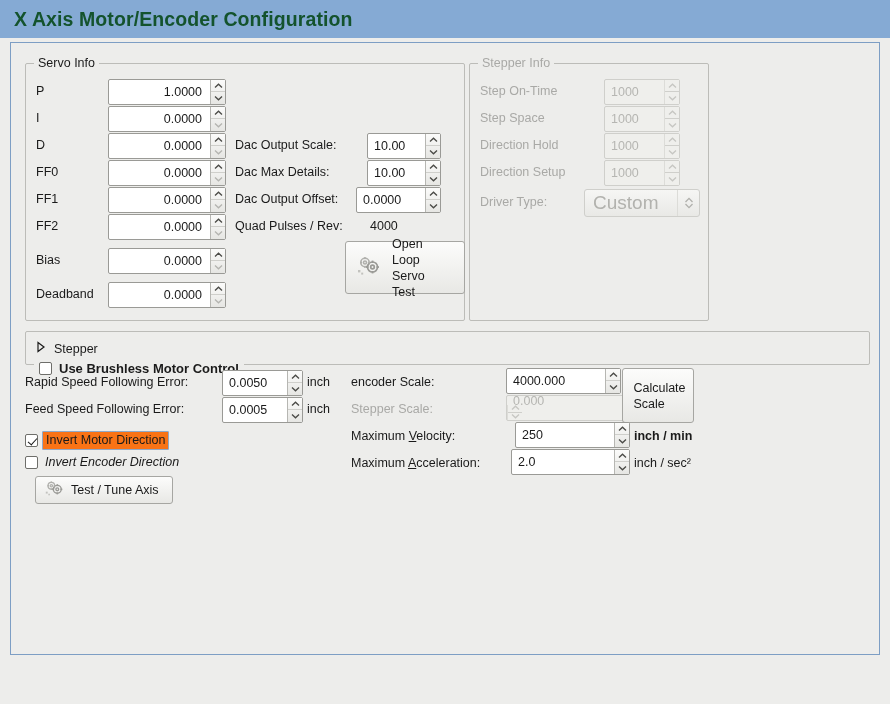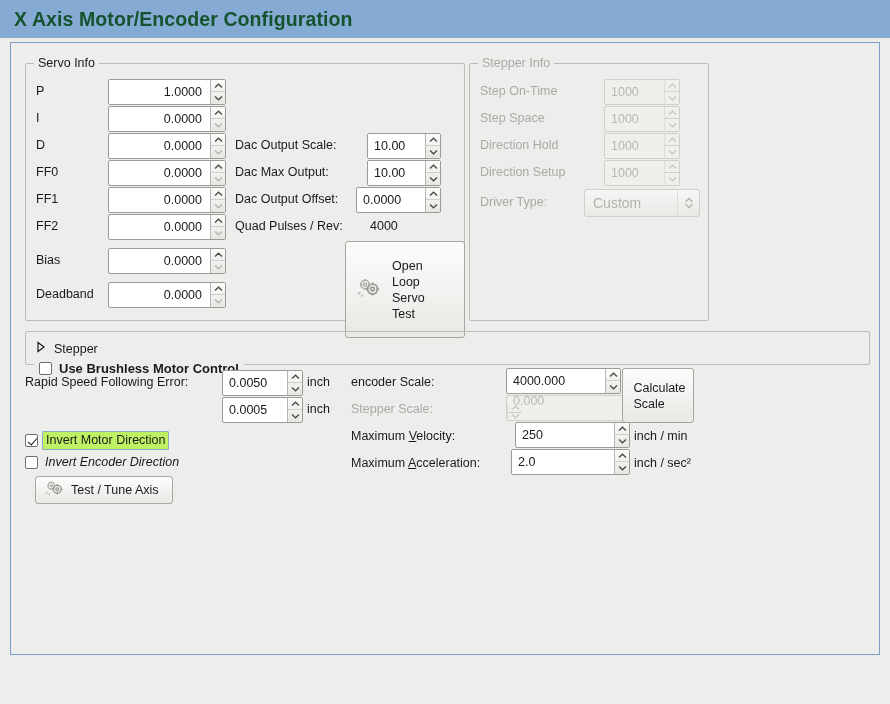--- a/index.html
+++ b/index.html
@@ -111,21 +111,21 @@
     position: absolute;
     display: flex; align-items: center;
     height: 28px;
     border: 1px solid #cfcfcb;
     border-radius: 3px;
     background: linear-gradient(#f6f6f4, #e9e9e6);
   }
   .combo .ctext {
     flex: 1 1 auto;
     padding-left: 8px;
-    font-size: 14px;
+    font-size: 19px;
     color: #b2b2ae;
   }
   .combo .carr {
     flex: 0 0 22px;
     height: 100%;
     border-left: 1px solid #dcdcd8;
     display: flex; flex-direction: column;
     align-items: center; justify-content: center;
   }
 
@@ -166,21 +166,21 @@
     content: "";
     position: absolute;
     left: 3.5px; top: 0.5px;
     width: 4px; height: 8px;
     border: solid #1a1a1a;
     border-width: 0 1.6px 1.6px 0;
     transform: rotate(42deg);
   }
   .cb .cbl { font-size: 12.5px; line-height: 15px; }
   .cb .cbl.sel {
-    background: #bef264;
+    background: #f97316;
     border: 1px solid #8fa9c9;
     padding: 1px 3px;
     margin: -1px -3px;
     border-radius: 1px;
   }
   .cb .cbl.boldlbl { font-weight: bold; font-size: 13px; }
 
   
   .expander {
     position: absolute;
@@ -334,21 +334,21 @@
           </span>
         <span class="ar">
             <svg width="9" height="6" viewBox="0 0 9 6">
               <path d="M1 1.5L4.5 4.8 8 1.5" fill="none" stroke="#b4b4b0" stroke-width="1.3"></path>
             </svg>
           </span>
       </span>
     </div>
 
     <span class="lbl" style="left:209px; top:73px;">Dac Output Scale:</span>
-    <span class="lbl" style="left:209px; top:100px;">Dac Max Output:</span>
+    <span class="lbl" style="left:209px; top:100px;">Dac Max Details:</span>
     <span class="lbl" style="left:209px; top:127px;">Dac Output Offset:</span>
     <span class="lbl" style="left:209px; top:154px;">Quad Pulses / Rev:</span>
     <span class="lbl" style="left:344px; top:154px;">4000</span>
 
     <div class="spin left" style="left:341px; top:69px; width:74px;">
       <span class="val">10.00</span>
       <span class="btns">
         <span class="ar">
             <svg width="9" height="6" viewBox="0 0 9 6">
               <path d="M1 4.5L4.5 1.2 8 4.5" fill="none" stroke="#4a4a46" stroke-width="1.3"></path>
@@ -385,21 +385,21 @@
             </svg>
           </span>
         <span class="ar">
             <svg width="9" height="6" viewBox="0 0 9 6">
               <path d="M1 1.5L4.5 4.8 8 1.5" fill="none" stroke="#4a4a46" stroke-width="1.3"></path>
             </svg>
           </span>
       </span>
     </div>
 
-    <div class="btn" style="left:319px; top:177px; width:120px; height:97px; justify-content:flex-start; padding-left:10px;">
+    <div class="btn" style="left:319px; top:177px; width:120px; height:53px; justify-content:flex-start; padding-left:10px;">
       <span class="gears" style="margin-right:10px;">
         <svg width="26" height="24" viewBox="0 0 26 24">
           <g fill="none" stroke="#b0b0ac" stroke-width="1.6">
             <circle cx="9" cy="8.5" r="4.2"></circle>
             <circle cx="9" cy="8.5" r="1.5"></circle>
           </g>
           <g fill="none" stroke="#9a9a96" stroke-width="1.7">
             <circle cx="16.5" cy="13" r="5"></circle>
             <circle cx="16.5" cy="13" r="1.8"></circle>
           </g>
@@ -537,20 +537,21 @@
         </span>
       <span class="ar">
           <svg width="9" height="6" viewBox="0 0 9 6">
             <path d="M1 1.5L4.5 4.8 8 1.5" fill="none" stroke="#4a4a46" stroke-width="1.3"></path>
           </svg>
         </span>
     </span>
   </div>
   <span class="lbl" style="left:296px; top:331px;">inch</span>
 
+  <span class="lbl" style="left:14px; top:358px;">Feed Speed Following Error:</span>
   <div class="spin left" style="left:211px; top:354px; width:81px;">
     <span class="val">0.0005</span>
     <span class="btns">
       <span class="ar">
           <svg width="9" height="6" viewBox="0 0 9 6">
             <path d="M1 4.5L4.5 1.2 8 4.5" fill="none" stroke="#4a4a46" stroke-width="1.3"></path>
           </svg>
         </span>
       <span class="ar">
           <svg width="9" height="6" viewBox="0 0 9 6">
@@ -652,21 +653,21 @@
             <path d="M1 4.5L4.5 1.2 8 4.5" fill="none" stroke="#4a4a46" stroke-width="1.3"></path>
           </svg>
         </span>
       <span class="ar">
           <svg width="9" height="6" viewBox="0 0 9 6">
             <path d="M1 1.5L4.5 4.8 8 1.5" fill="none" stroke="#4a4a46" stroke-width="1.3"></path>
           </svg>
         </span>
     </span>
   </div>
-  <span class="lbl" style="left:623px; top:385px;">inch / min</span>
+  <span class="lbl" style="left:623px; top:385px;font-weight:bold;">inch / min</span>
 
   <span class="lbl" style="left:340px; top:412px;"><span>Maximum </span><span class="mn">A</span><span>cceleration:</span></span>
   <div class="spin left" style="left:500px; top:406px; width:119px;">
     <span class="val">2.0</span>
     <span class="btns">
       <span class="ar">
           <svg width="9" height="6" viewBox="0 0 9 6">
             <path d="M1 4.5L4.5 1.2 8 4.5" fill="none" stroke="#4a4a46" stroke-width="1.3"></path>
           </svg>
         </span>

